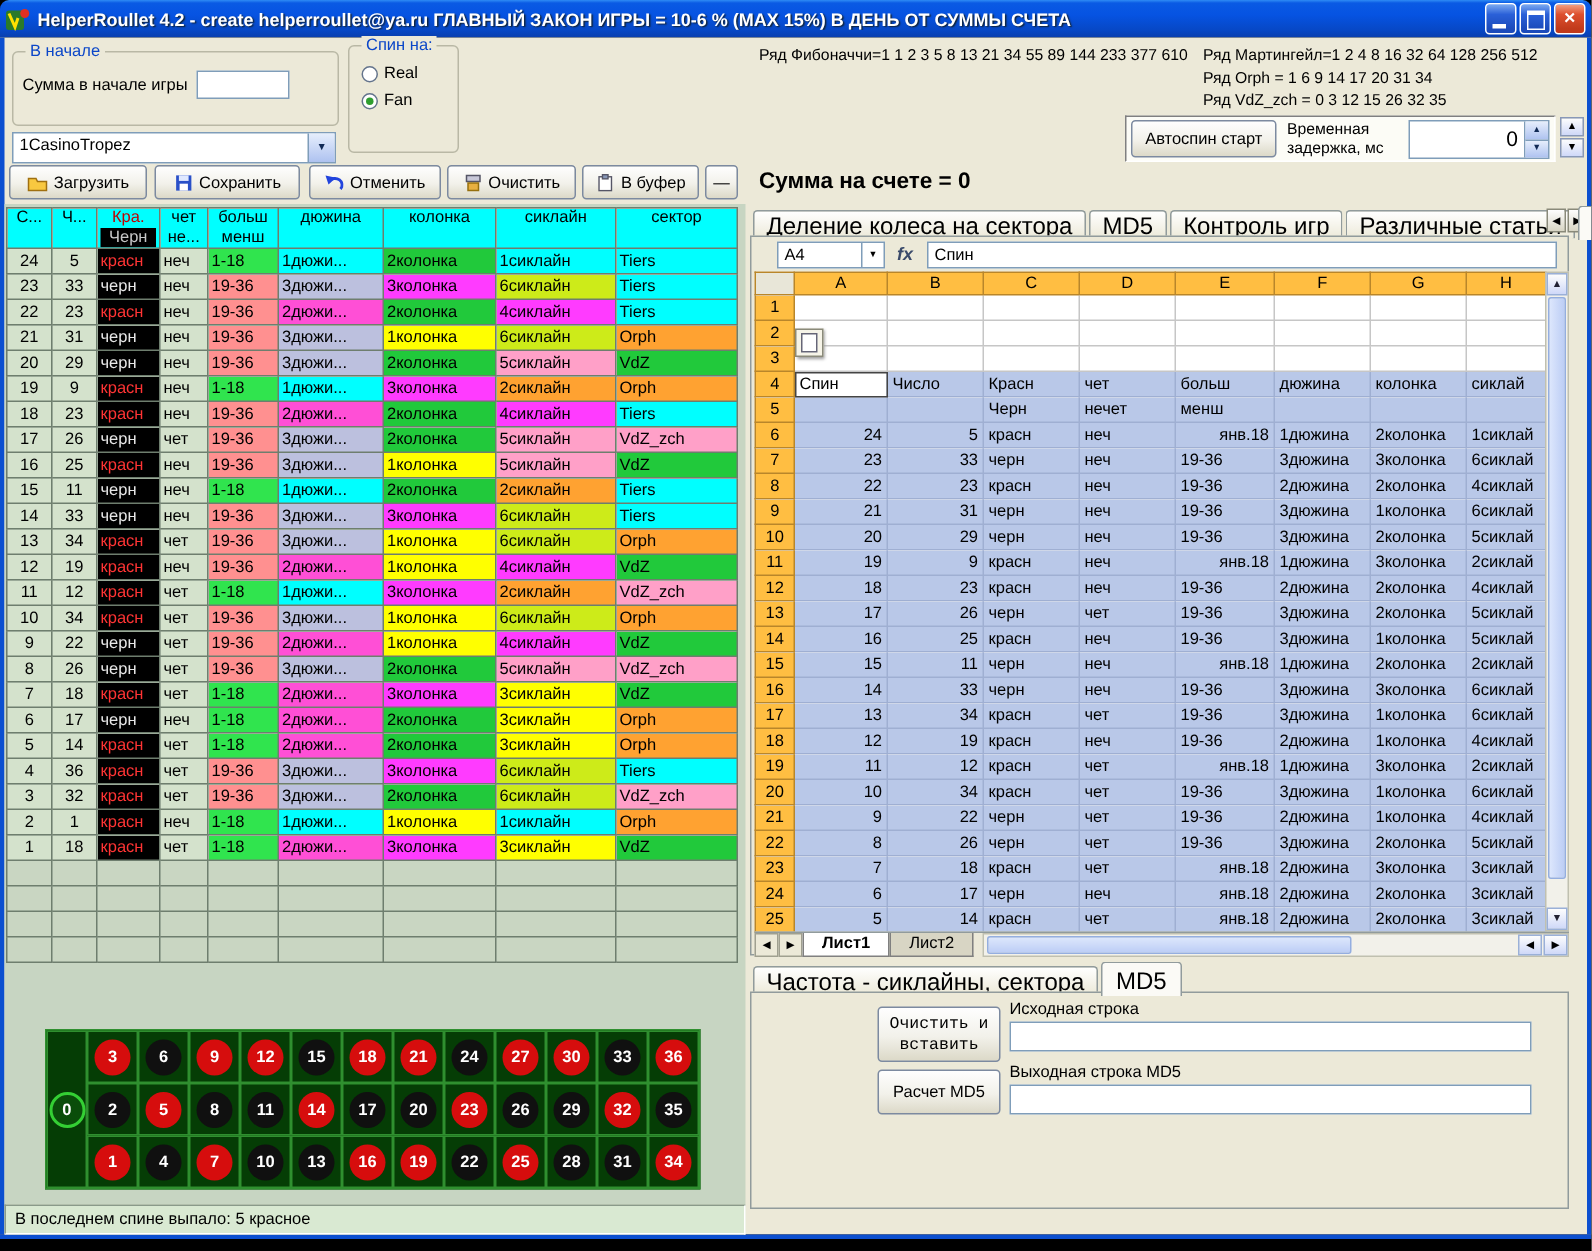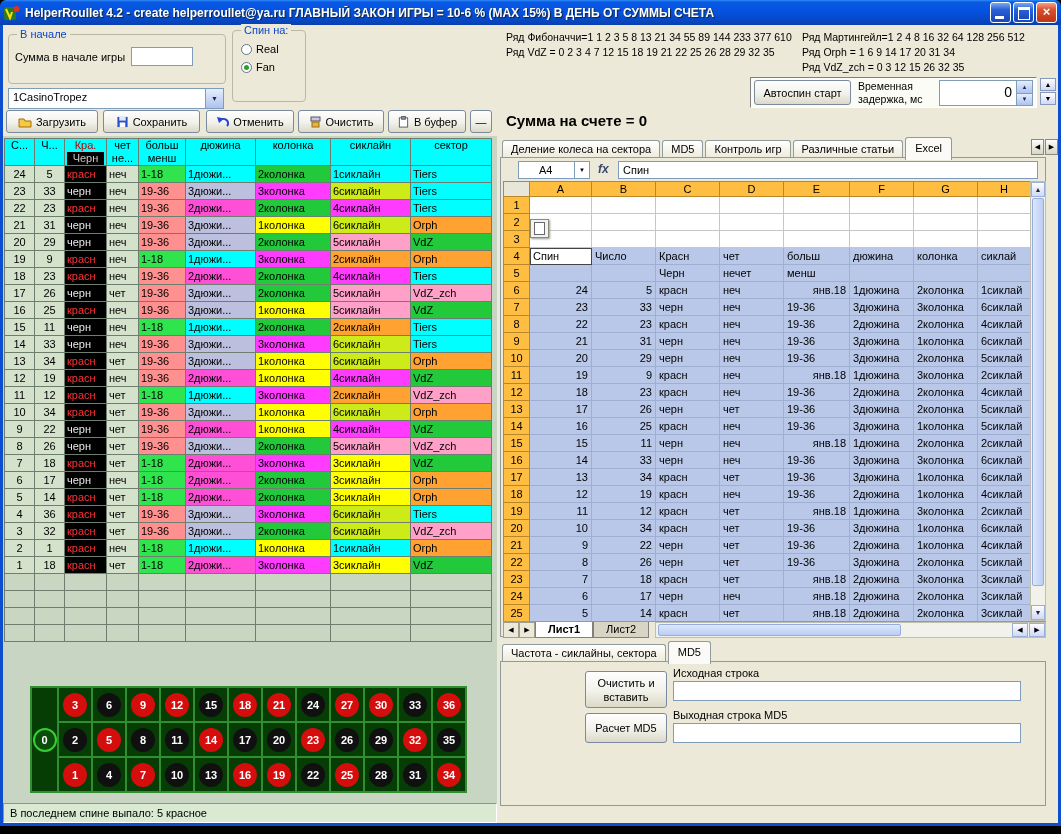--- a/index.html
+++ b/index.html
@@ -73,21 +73,21 @@
   .spin-val{flex:1;text-align:right;font-size:14px;padding:3px 4px 0 0;}
   .spin-btns{width:15px;display:flex;flex-direction:column;border-left:1px solid #7f9db9;}
   .spin-b{flex:1;background:linear-gradient(#e6eefc,#aec2f0);font-size:6px;display:flex;align-items:center;
     justify-content:center;color:#122a55;border-bottom:1px solid #7f9db9;}
   .spin-b:last-child{border-bottom:none;}
   .updown-b{width:16px;height:13px;background:linear-gradient(180deg,#fdfdfd,#cfd8f8);border:1px solid #8898b8;
     font-size:7px;display:flex;align-items:center;justify-content:center;box-sizing:border-box;}
   .balance{font-size:15px;font-weight:bold;}
   .tabstrip{display:flex;align-items:flex-end;height:22px;}
   .xtab{padding:2px 8px 3px;background:linear-gradient(#fff,#ece9d8);border:1px solid #919b9c;border-bottom:none;
-    border-radius:3px 3px 0 0;font-size:11px;margin-right:2px;white-space:nowrap;position:relative;top:1px;height:13px;}
+    border-radius:3px 3px 0 0;font-size:16px;margin-right:2px;white-space:nowrap;position:relative;top:1px;height:13px;}
   .xtab.active{background:#fbfaf6;padding:4px 9px;height:14px;top:2px;z-index:5;}
   .tabpanel{background:#ece9d8;border:1px solid #919b9c;box-sizing:border-box;}
   .tnav{width:13px;height:16px;background:linear-gradient(#fdfdfd,#d8d5c4);border:1px solid #8a8a7a;font-size:7px;
     display:flex;align-items:center;justify-content:center;box-sizing:border-box;}
   
   .fx{font-style:italic;font-weight:bold;color:#3a4a6a;font-size:12px;}
   table.egrid{border-collapse:collapse;table-layout:fixed;width:527px;background:#fff;}
   .egrid th,.egrid td{font-size:11px;font-weight:normal;overflow:hidden;white-space:nowrap;box-sizing:border-box;
     padding:0 3px;border-right:1px solid #c6c6c6;border-bottom:1px solid #c6c6c6;text-align:left;}
   .echead,.erhead,.ecorner{background:#ffbe42;border:1px solid #b9862a !important;text-align:center !important;}
@@ -699,21 +699,20 @@
         <span class="bnum nred">34</span>
       </div>
     </div>
 
   <div class="abs statusbar">
     <span>В последнем спине выпало: 5 красное</span>
   </div>
 
   <div class="abs" style="left:506px;top:30px;">
       <div class="sline">Ряд Фибоначчи=1 1 2 3 5 8 13 21 34 55 89 144 233 377 610</div>
-      <div class="sline">Ряд VdZ = 0 2 3 4 7 12 15 18 19 21 22 25 26 28 29 32 35</div>
     </div>
   <div class="abs" style="left:802px;top:30px;">
       <div class="sline">Ряд Мартингейл=1 2 4 8 16 32 64 128 256 512</div>
       <div class="sline">Ряд Orph = 1 6 9 14 17 20 31 34</div>
       <div class="sline">Ряд VdZ_zch = 0 3 12 15 26 32 35</div>
     </div>
 
   <div class="abs auto-panel" style="left:750px;top:77px;width:287px;height:31px;">
     <button class="abs xp-btn" style="left:3px;top:2px;width:97px;height:25px;">Автоспин старт</button>
     <div class="abs delay-label" style="left:107px;top:2px;width:80px;">
@@ -739,21 +738,21 @@
       <div class="xtab">Контроль игр</div>
       <div class="xtab">Различные статьи</div>
       <div class="xtab active">Excel</div>
     </div>
   <div class="abs tnav" style="left:1031px;top:139px;">◀</div>
   <div class="abs tnav" style="left:1045px;top:139px;">▶</div>
 
   <div class="abs tabpanel" style="left:500px;top:157px;width:546px;height:480px;"></div>
 
   <div class="abs" style="left:518px;top:161px;width:72px;height:18px;background:#fff;border:1px solid #7f9db9;display:flex;box-sizing:border-box;">
-    <span style="flex:1;padding:2px 20px;">A4</span>
+    <span style="flex:1;padding:2px 4px;">A4</span>
     <span style="width:14px;border-left:1px solid #7f9db9;display:flex;align-items:center;justify-content:center;font-size:6px;">▼</span>
   </div>
   <div class="abs fx" style="left:598px;top:162px;">fx</div>
   <div class="abs" style="left:618px;top:161px;width:420px;height:18px;background:#fff;border:1px solid #7f9db9;box-sizing:border-box;padding:2px 4px;">
     <span>Спин</span>
   </div>
 
   <table class="abs egrid" style="left:503px;top:181px;">
       <colgroup>
         <col style="width: 26px;">
@@ -1080,21 +1079,21 @@
       <div class="harrow" style="right:17px;">◀</div>
       <div class="harrow" style="right:0;">▶</div>
     </div>
   </div>
 
   <div class="abs tabstrip" style="left:502px;top:640px;">
       <div class="xtab">Частота - сиклайны, сектора</div>
       <div class="xtab active">MD5</div>
     </div>
   <div class="abs tabpanel" style="left:500px;top:661px;width:546px;height:145px;">
-    <button class="abs xp-btn" style="left:84px;top:9px;width:82px;height:37px;white-space:normal;text-align:center;line-height:14px;">Очистить и вставить</button>
+    <button class="abs xp-btn" style="left:84px;top:9px;width:82px;height:37px;white-space:normal;text-align:center;line-height:14px;font-family:Liberation Mono, monospace;">Очистить и вставить</button>
     <button class="abs xp-btn" style="left:84px;top:51px;width:82px;height:30px;">Расчет MD5</button>
     <div class="abs md5-label" style="left:172px;top:5px;">Исходная строка</div>
     <input class="abs tfield" style="left: 172px; top: 19px; width: 348px; height: 20px;" value="">
     <div class="abs md5-label" style="left:172px;top:47px;">Выходная строка MD5</div>
     <input class="abs tfield" style="left: 172px; top: 61px; width: 348px; height: 20px;" value="">
   </div>
 
 </div>
 
 </body></html>

